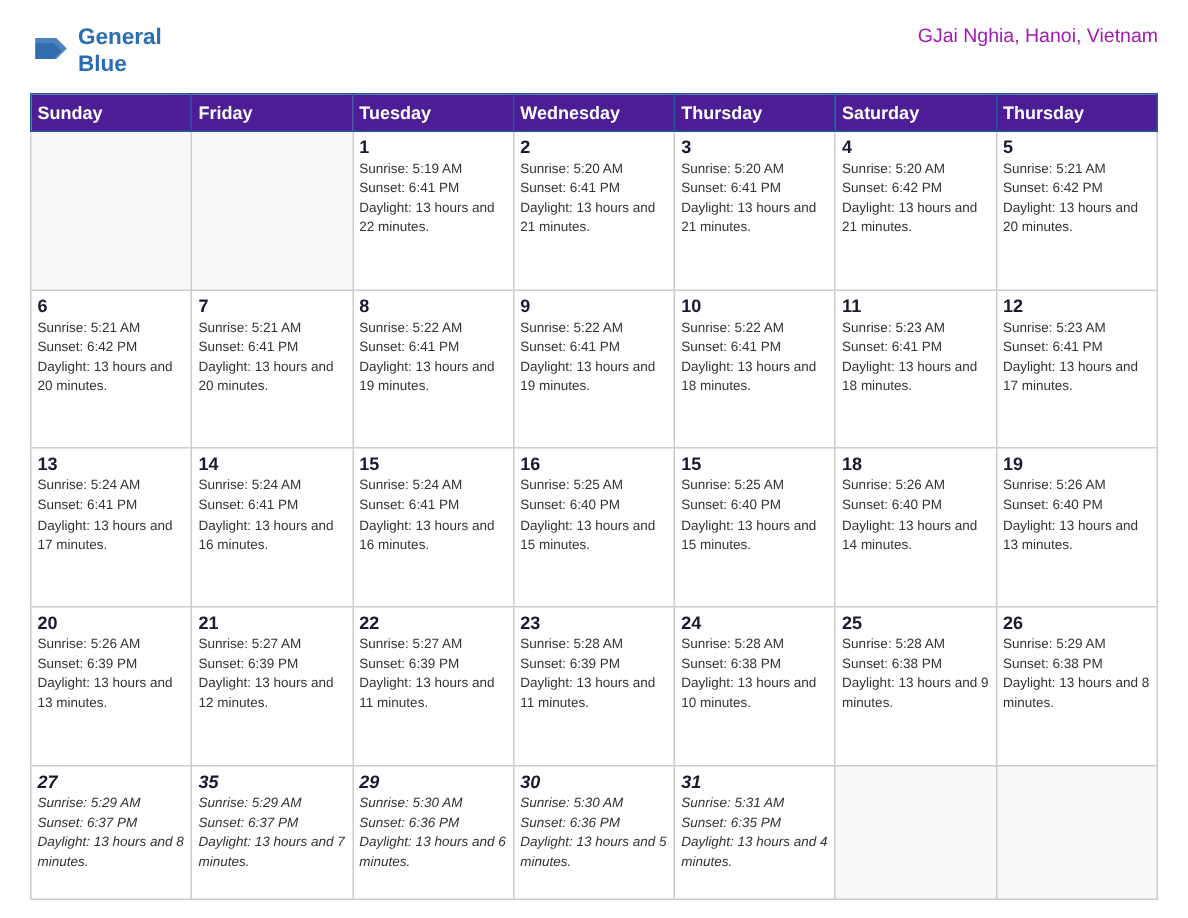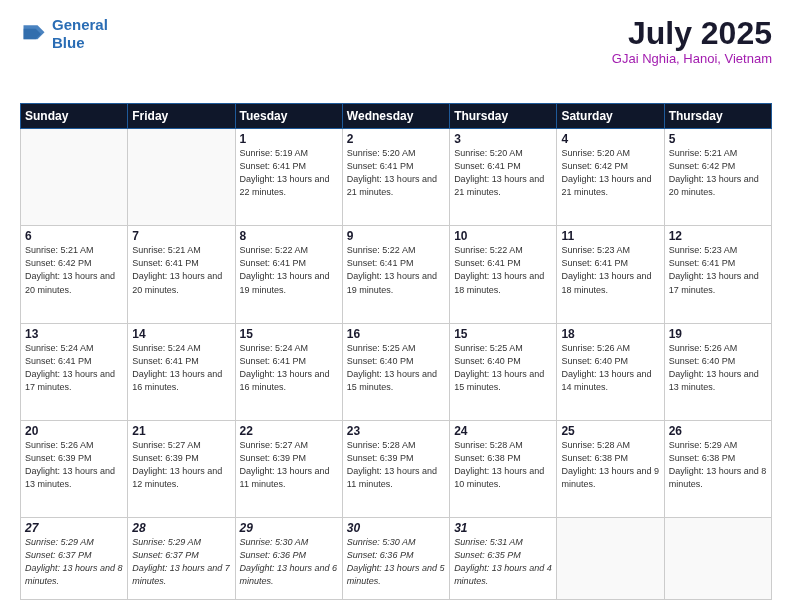--- a/index.html
+++ b/index.html
@@ -9,21 +9,20 @@
       width: 792px;
       height: 612px;
       overflow: hidden;
     }
     .page {
       width: 792px;
       height: 612px;
       padding: 16px 20px 12px 20px;
       display: flex;
       flex-direction: column;
-      gap: 27px;
     }
     .header {
       display: flex;
       justify-content: space-between;
       align-items: flex-start;
       margin-bottom: 10px;
     }
     .logo {
       display: flex;
       align-items: center;
@@ -56,21 +55,21 @@
       color: #a21caf;
     }
     .calendar {
       flex: 1;
       border: 1px solid #ccc;
       border-collapse: collapse;
       width: 100%;
       table-layout: fixed;
     }
     .calendar th {
-      background: #0f172a;
+      background: #4c1d95;
       color: #fff;
       font-size: 12px;
       font-weight: bold;
       padding: 5px 4px;
       text-align: left;
       border: 1px solid #1e5a9a;
     }
     .calendar td {
       border: 1px solid #ccc;
       vertical-align: top;
@@ -110,21 +109,20 @@
 
         <path d="M4 6 L20 6 L28 14 L20 22 L4 22 Z" fill="#2a6db5" opacity="0.85"></path>
         <path d="M4 10 L18 10 L24 16 L18 22 L4 22 Z" fill="#1a5a9a" opacity="0.5"></path>
       </svg>
       <div class="logo-text">
         <span>General</span><br>
         <span style="color:#2a6db5;">Blue</span>
       </div>
     </div>
     <div class="title-block">
-      <div class="main-title">July 2025</div>
       <div class="subtitle">GJai Nghia, Hanoi, Vietnam</div>
     </div>
   </div>
 
   <table class="calendar">
     <thead>
       <tr>
 
       <th>Sunday</th>
           <th>Friday</th>
@@ -249,21 +247,21 @@
             <span class="day-num">26</span>
             <div class="day-info">Sunrise: 5:29 AM<br>Sunset: 6:38 PM<br>Daylight: 13 hours and 8 minutes.</div>
           </td>
         </tr>
         <tr class="last-row">
           <td>
             <span class="day-num">27</span>
             <div class="day-info">Sunrise: 5:29 AM<br>Sunset: 6:37 PM<br>Daylight: 13 hours and 8 minutes.</div>
           </td>
           <td>
-            <span class="day-num">28</span>
+            <span class="day-num">35</span>
             <div class="day-info">Sunrise: 5:29 AM<br>Sunset: 6:37 PM<br>Daylight: 13 hours and 7 minutes.</div>
           </td>
           <td>
             <span class="day-num">29</span>
             <div class="day-info">Sunrise: 5:30 AM<br>Sunset: 6:36 PM<br>Daylight: 13 hours and 6 minutes.</div>
           </td>
           <td>
             <span class="day-num">30</span>
             <div class="day-info">Sunrise: 5:30 AM<br>Sunset: 6:36 PM<br>Daylight: 13 hours and 5 minutes.</div>
           </td>

